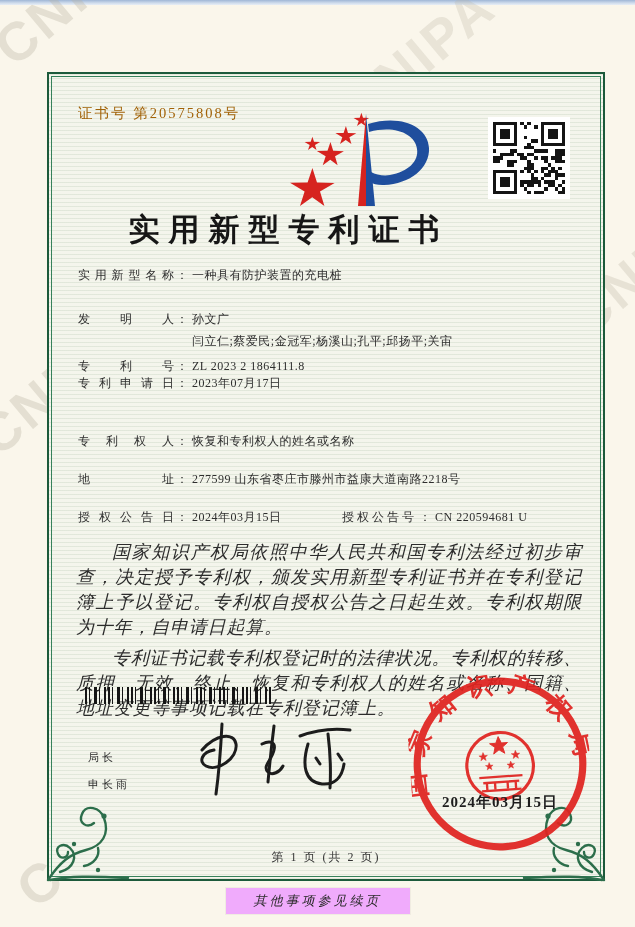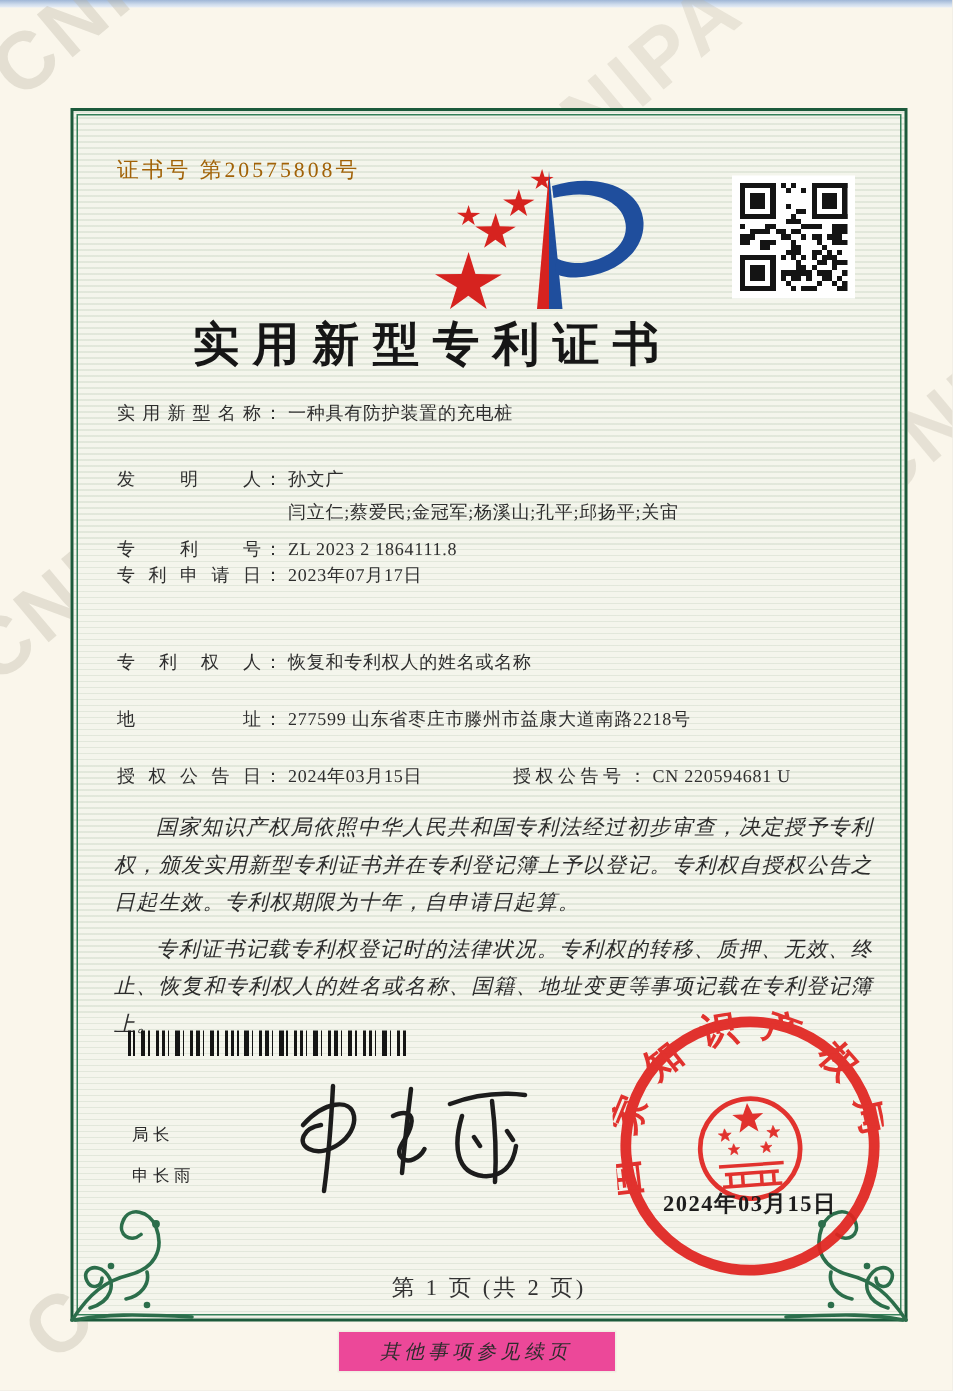--- a/index.html
+++ b/index.html
@@ -46,21 +46,21 @@
     letter-spacing:9px; text-indent:9px;
   }
   .row { position:absolute; left:78px; z-index:5; font-size:12px; color:#2e2e2e; line-height:22px; }
   .lbl { display:inline-block; width:96px; text-align:justify; text-align-last:justify; vertical-align:top; }
   .colon { display:inline-block; margin:0 4px 0 2px; vertical-align:top; }
   .val { display:inline-block; vertical-align:top; letter-spacing:0.5px; }
   .grp2 { position:absolute; left:264px; top:0; white-space:nowrap; }
   .grp2 .lbl2 { letter-spacing:3px; }
   .body-text {
     position:absolute; left:76px; top:540px; width:506px; z-index:5;
-    font-size:14px; font-style:italic; color:#2c2c2c;
+    font-size:18px; font-style:italic; color:#2c2c2c;
     line-height:25px; letter-spacing:0.8px; text-align:justify;
   }
   .body-text p { text-indent:2em; margin-bottom:6px; }
   .barcode {
     position:absolute; left:85px; top:687px; width:186px; height:17px; z-index:5;
     background:
       repeating-linear-gradient(90deg,
         #151515 0 2px, rgba(0,0,0,0) 2px 4px,
         #151515 4px 5px, rgba(0,0,0,0) 5px 9px,
         #151515 9px 12px, rgba(0,0,0,0) 12px 14px,
@@ -75,25 +75,25 @@
   .signature { position:absolute; left:188px; top:720px; width:168px; height:82px; z-index:5; }
   .seal { position:absolute; left:410px; top:674px; width:180px; height:180px; z-index:6; transform:rotate(-4deg); }
   .seal svg { width:100%; height:100%; opacity:0.93; }
   .seal-date {
     position:absolute; left:410px; top:793px; width:180px; z-index:7;
     text-align:center; font-size:15px; font-weight:700; color:#1d1d1d; letter-spacing:1px;
     font-family:"Liberation Serif","DejaVu Serif",serif;
   }
   .page-num {
     position:absolute; left:47px; top:849px; width:558px; z-index:5;
-    text-align:center; font-size:15px; color:#333; letter-spacing:2px;
+    text-align:center; font-size:12px; color:#333; letter-spacing:2px;
   }
   .cont-note {
     position:absolute; left:50%; top:888px; transform:translateX(-50%); z-index:5;
-    background:#ec4899; padding:4px 28px; font-size:13px; font-style:italic;
+    background:#f0abfc; padding:4px 28px; font-size:13px; font-style:italic;
     color:#2c2c2c; letter-spacing:3px; box-shadow:0 0 0 1px rgba(0,0,0,0.04);
     white-space:nowrap;
   }
 </style>
 </head>
 <body>
 
 <div class="page">
 
   <div class="topbar"></div>

